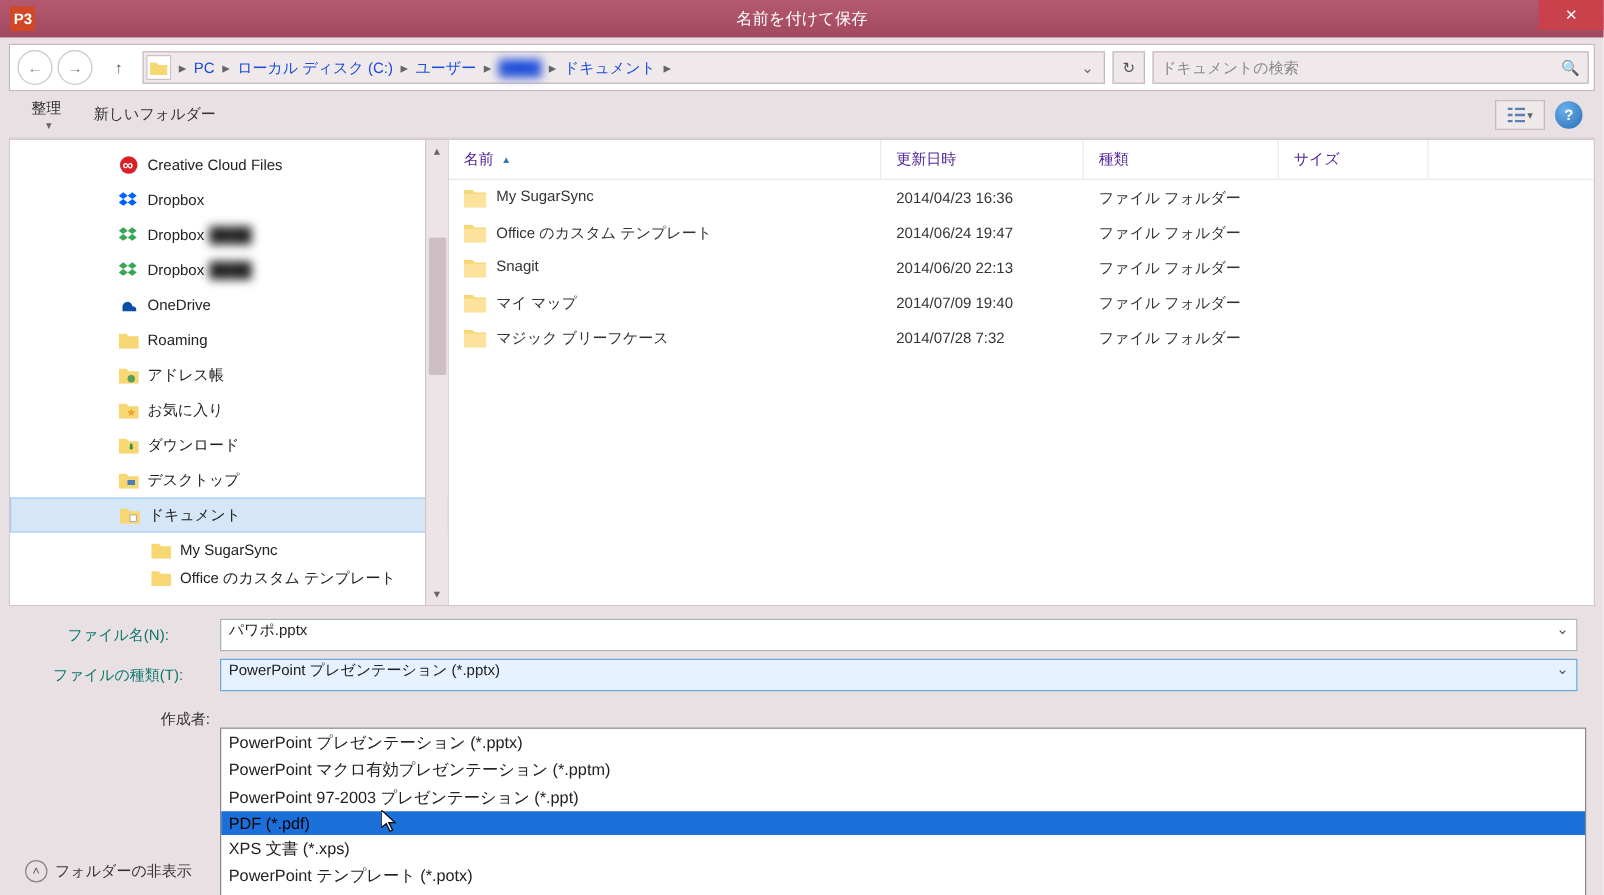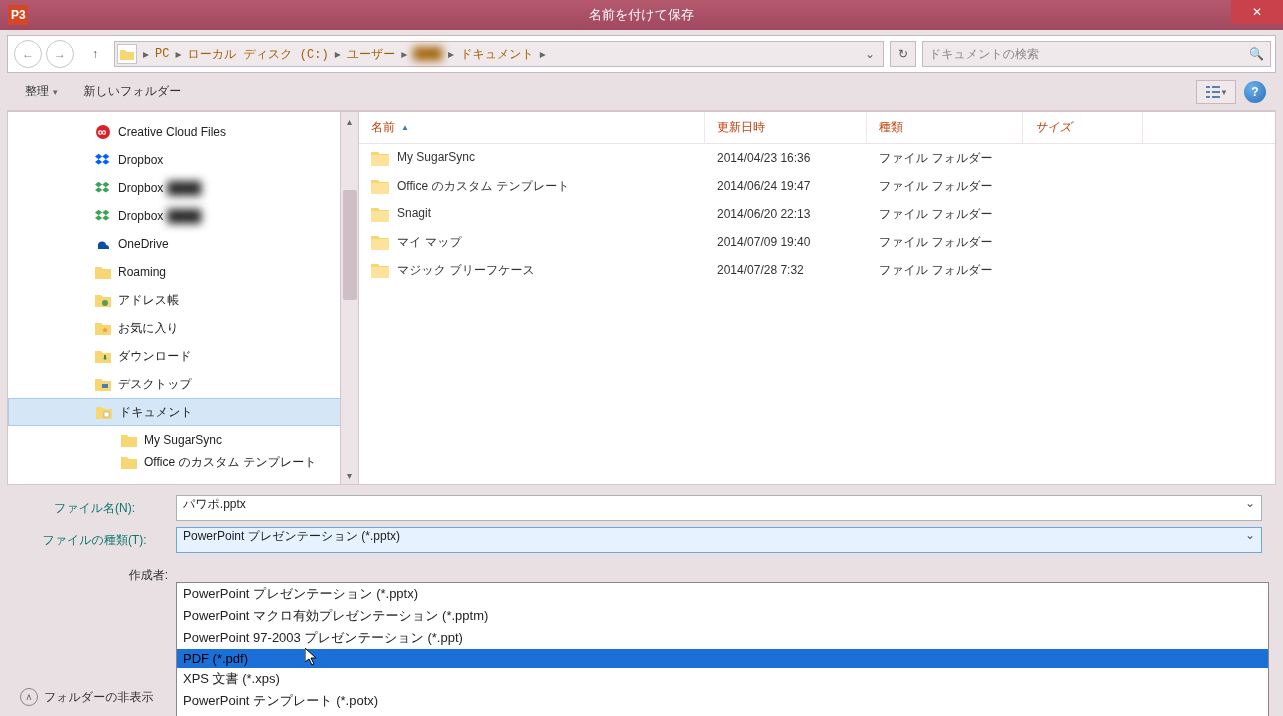--- a/index.html
+++ b/index.html
@@ -10,60 +10,60 @@
 .titlebar .title { position:absolute; left:0; right:0; text-align:center; font-size:13px; color:#fff; }
 .titlebar .close { position:absolute; right:0; top:0; width:52px; height:24px; background:#c8414b; display:flex; align-items:center; justify-content:center; color:#fff; font-size:14px; }
 
 .window-body { background:#e8e0e3; padding:5px 7px 0 7px; height:686px; }
 
 .navbar { height:38px; background:#fff; border:1px solid #c9b7bd; display:flex; align-items:center; padding:0 4px; }
 .nav-btn { width:28px; height:28px; border-radius:50%; border:1px solid #c7c7c7; display:flex; align-items:center; justify-content:center; margin:0 2px; color:#888; }
 .nav-up { width:22px; height:22px; margin:0 8px; color:#555; display:flex; align-items:center; justify-content:center; }
 .breadcrumb { flex:0 0 auto; width:770px; height:26px; border:1px solid #c9b7bd; background:#f0e9ec; display:flex; align-items:center; padding:0 2px; margin-right:6px; }
 .breadcrumb .bc-icon { width:20px; height:20px; background:#fff; border:1px solid #d0c0c5; margin-right:4px; display:flex; align-items:center; justify-content:center; }
-.breadcrumb .bc-seg { padding:0 4px; height:24px; display:flex; align-items:center; color:#a16207;font-family:Liberation Mono, monospace; }
+.breadcrumb .bc-seg { padding:0 4px; height:24px; display:flex; align-items:center; color:#1d4ed8; }
 .breadcrumb .bc-sep { color:#666; padding:0 2px; }
 .breadcrumb .blur { filter:blur(4px); }
 .breadcrumb .spacer { flex:1; }
 .breadcrumb .drop { padding:0 6px; color:#666; }
 .refresh { width:26px; height:26px; border:1px solid #c9b7bd; background:#f0e9ec; display:flex; align-items:center; justify-content:center; color:#555; margin-right:6px; }
 .search { flex:1; height:26px; border:1px solid #c9b7bd; background:#f0e9ec; display:flex; align-items:center; padding:0 6px; color:#888; }
 .search .mag { margin-left:auto; color:#666; }
 
 .toolbar { height:38px; display:flex; align-items:center; padding:0 10px; border-bottom:1px solid #d4c6cb; }
-.toolbar .tb-btn { padding:4px 8px; display:flex; align-items:center; color:#333; margin-right:10px; }
+.toolbar .tb-btn { padding:4px 8px; display:flex; align-items:center; color:#333; margin-right:10px;flex-direction:column; }
 .toolbar .tb-btn .drop { margin-left:4px; font-size:9px; color:#666; }
 .toolbar .right { margin-left:auto; display:flex; align-items:center; gap:8px; }
 .view-btn { width:40px; height:24px; border:1px solid #c9b7bd; background:#f0e9ec; display:flex; align-items:center; justify-content:center; gap:2px; }
 .help { width:22px; height:22px; border-radius:50%; background:radial-gradient(circle at 35% 30%, #6ab0ea, #2a6fb8); color:#fff; display:flex; align-items:center; justify-content:center; font-size:12px; font-weight:bold; }
 
 .splitter { display:flex; height:374px; }
 .tree { width:352px; background:#fff; border:1px solid #d4c6cb; overflow:hidden; position:relative; }
 .tree-inner { padding-top:6px; }
 .tree-row { height:28px; display:flex; align-items:center; padding-left:86px; color:#222; cursor:default; }
 .tree-row.depth0 { padding-left:86px; }
 .tree-row.depth1 { padding-left:112px; }
 .tree-row.selected { background:#d5e6f6; border:1px solid #a6cdf0; }
 .tree-row .t-icon { width:18px; height:18px; margin-right:6px; display:flex; align-items:center; justify-content:center; }
 .tree .scroll { position:absolute; right:0; top:0; width:18px; height:100%; background:#ece4e7; border-left:1px solid #d4c6cb; display:flex; flex-direction:column; align-items:center; }
 .tree .scroll .arr { height:18px; display:flex; align-items:center; justify-content:center; color:#666; font-size:10px; width:100%; }
 .tree .scroll .thumb { width:14px; height:110px; background:#cdbfc5; margin-top:60px; border-radius:2px; }
 .tree .scroll .spacer { flex:1; }
 
 .filelist { flex:1; background:#fff; border:1px solid #d4c6cb; border-left:none; }
 .fl-head { height:32px; display:flex; align-items:center; border-bottom:1px solid #ece4e7; }
-.fl-head .col { padding:16px 12px; color:#c2410c; border-right:1px solid #f0e9ec; height:100%; display:flex; align-items:center; }
+.fl-head .col { padding:16px 12px; color:#4c1d95; border-right:1px solid #f0e9ec; height:100%; display:flex; align-items:center; }
 .fl-head .col.sort::after { content:'▲'; font-size:8px; color:#3a77b5; margin-left:6px; }
 .fl-row { height:28px; display:flex; align-items:center; }
 .fl-row .cell { padding:0 12px; color:#333; }
 .fl-row .folder-icon { width:18px; height:16px; margin-right:8px; display:inline-flex; vertical-align:middle; }
 .col-name { width:346px; }
 .col-date { width:162px; }
 .col-type { width:156px; }
-.col-size { width:120px;font-style:italic; }
+.col-size { width:120px; }
 
 .bottom { padding:10px 14px 0 14px; }
 .formrow { display:flex; align-items:center; margin-bottom:6px; }
 .formrow label { width:155px; text-align:center; padding-right:8px; color:#0f766e; }
 .formrow .field { flex:1; height:26px; border:1px solid #aab2b9; background:#fff; padding:0 6px; display:flex; align-items:flex-start; color:#222; }
 .formrow .field.drop { background:#e6f2ff; border:1px solid #6ea6e0; position:relative; }
 .formrow .field .caret { margin-left:auto; color:#555; }
 
 .dropdown-list { position:absolute; left:176px; right:14px; top:582px; background:#fff; border:1px solid #888; z-index:10; }
 .dropdown-list .opt { padding:2px 6px; color:#222; font-size:13px; }

